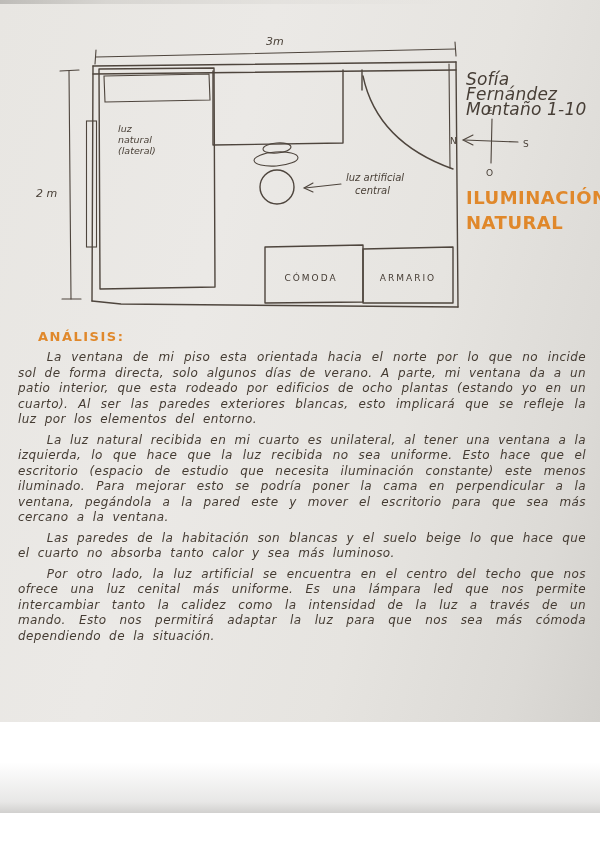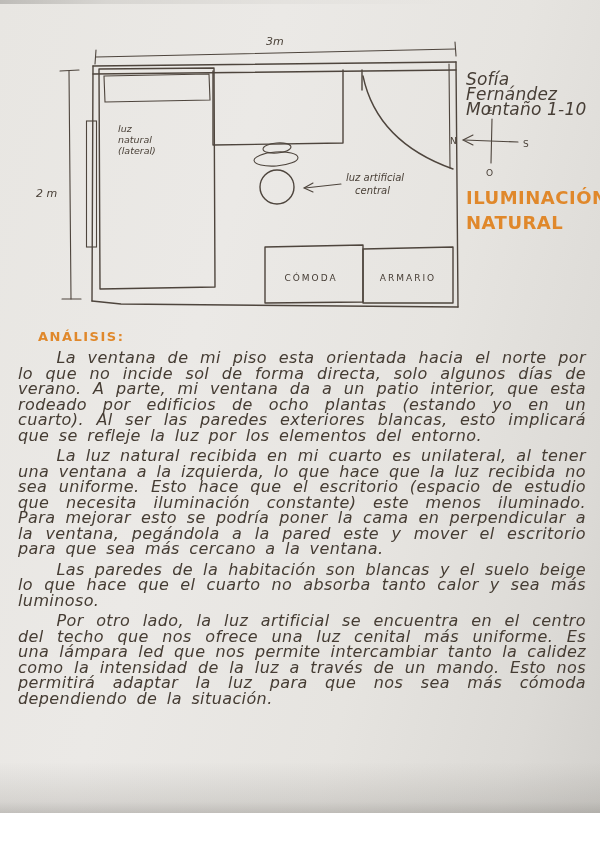--- a/index.html
+++ b/index.html
@@ -2,21 +2,21 @@
 <html><head>
 <meta charset="utf-8">
 <style>
   html,body{margin:0;padding:0;}
   body{
     width:600px;height:848px;position:relative;background:#ffffff;
     font-family:"DejaVu Sans",sans-serif;overflow:hidden;
   }
   
   .paper{
-    position:absolute;left:0;top:0;width:600px;height:813px;
+    position:absolute;left:0;top:0;width:600px;height:722px;
     background:linear-gradient(105deg,#e8e6e2 0%,#ebe9e6 35%,#e6e4e0 65%,#dcdad6 88%,#d3d1cd 100%);
   }
   .paper-top-edge{
     position:absolute;left:0;top:0;width:600px;height:4px;
     background:linear-gradient(90deg,#9b9995 0%,#c9c7c3 18%,#dddbd7 45%,transparent 75%);
     opacity:.55;
   }
   .paper-bottom-shadow{
     position:absolute;left:0;top:762px;width:600px;height:51px;
     background:linear-gradient(180deg,rgba(0,0,0,0) 0%,rgba(90,86,80,.14) 78%,rgba(90,86,80,.28) 100%);
@@ -41,21 +41,21 @@
     letter-spacing:.5px;
   }
   .analysis{
     position:absolute;left:18px;top:329px;width:568px;color:#453c33;
   }
   .analysis-heading{
     margin:0 0 6px 20px;font-weight:bold;font-size:13px;
     color:#e0882b;letter-spacing:1.5px;
   }
   .analysis p{
-    margin:0 0 5px 0;font-style:italic;font-size:16px;line-height:15.5px;
+    margin:0 0 5px 0;font-style:italic;font-size:12px;line-height:15.5px;
     letter-spacing:.4px;word-spacing:4px;text-align:justify;text-indent:2.4em;
   }
 </style>
 </head>
 <body>
 
 <div class="paper">
   <div class="paper-top-edge"></div>
 
   <svg class="plan-svg" width="600" height="330" viewBox="0 0 600 330">

